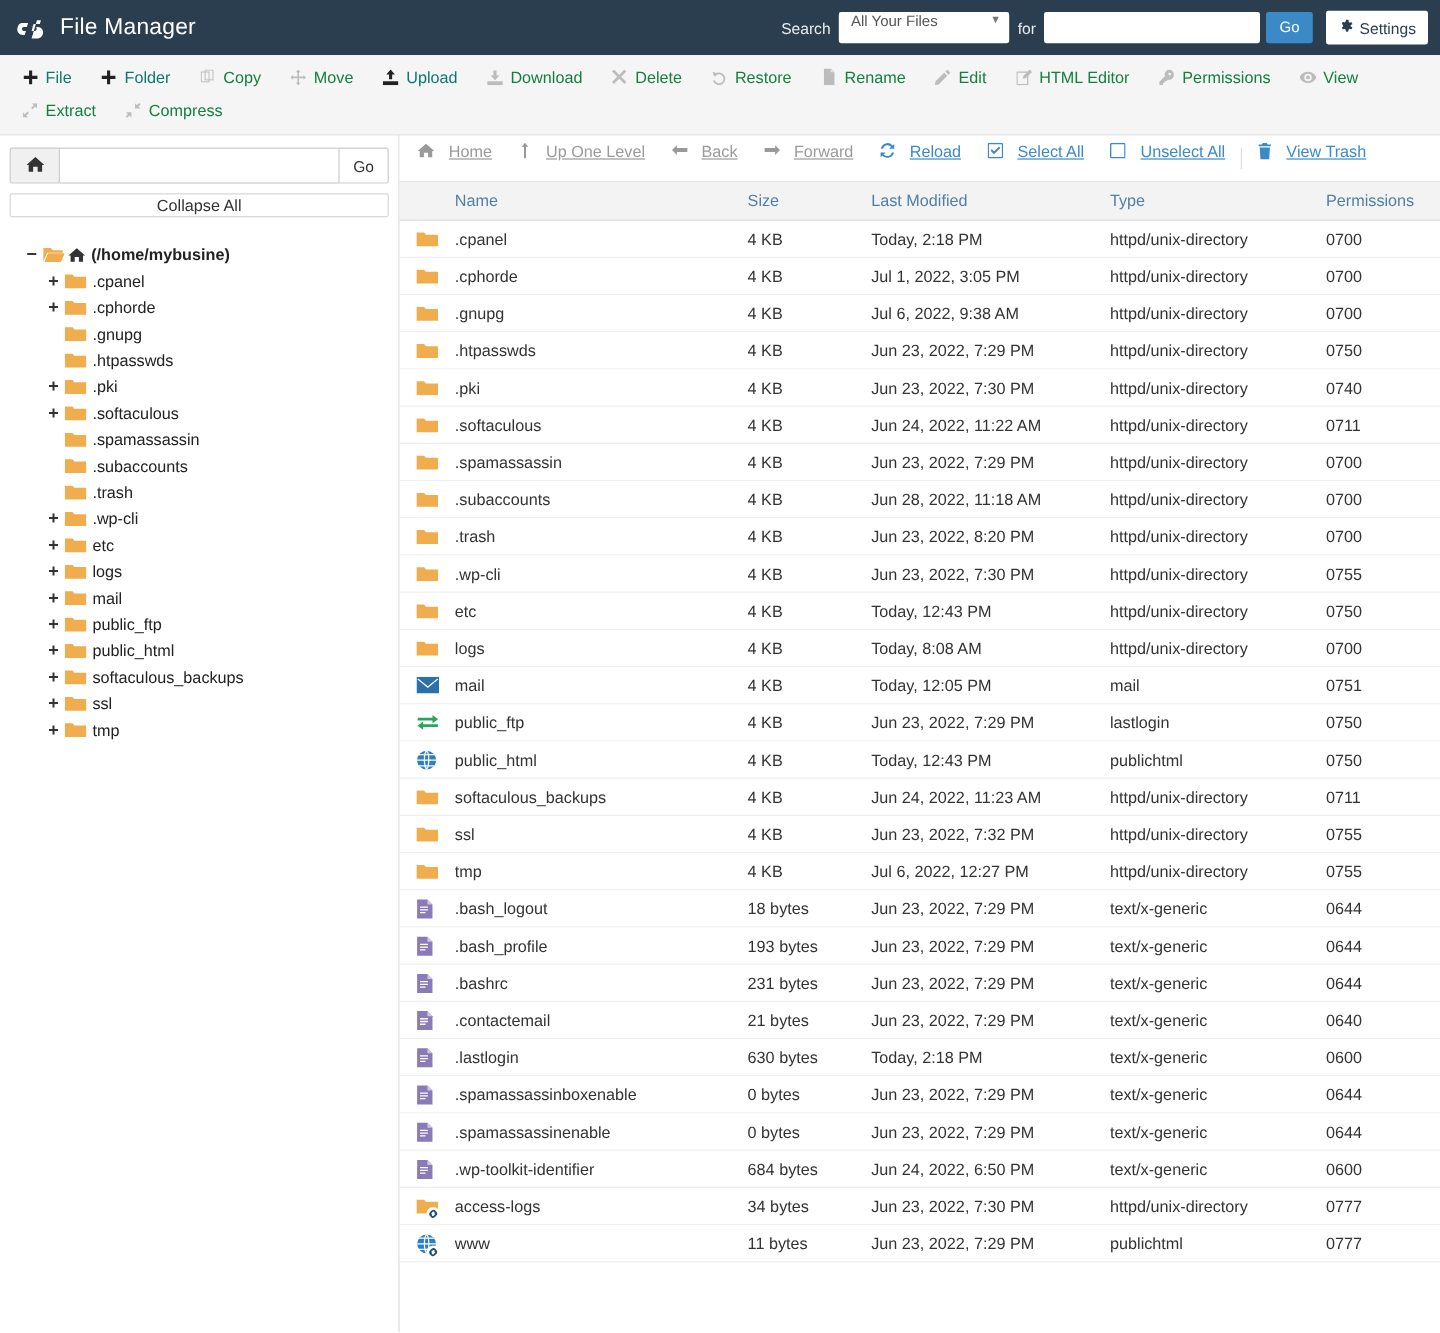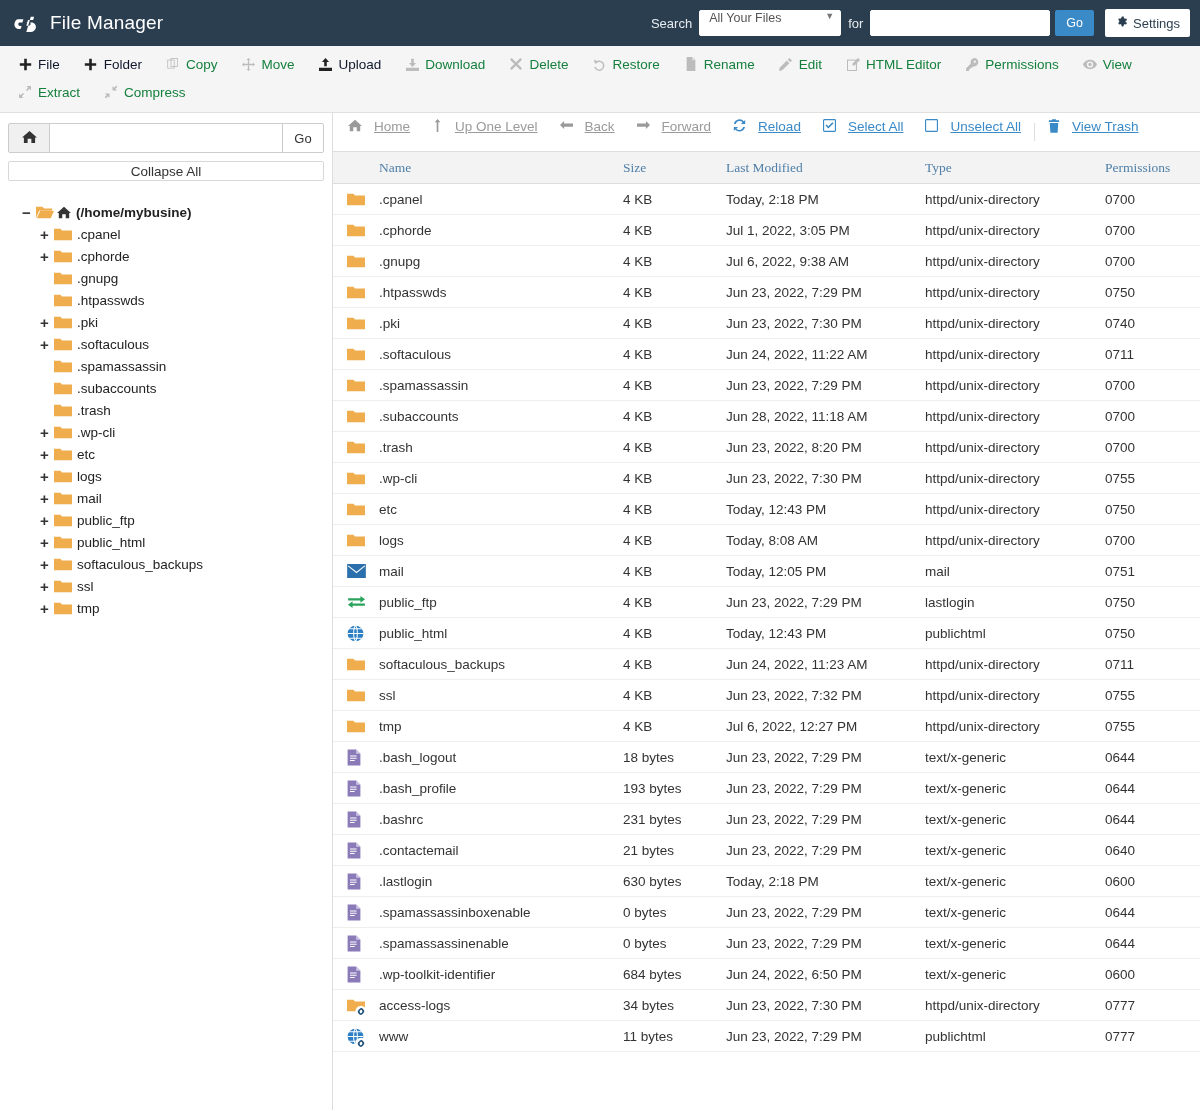--- a/index.html
+++ b/index.html
@@ -102,21 +102,21 @@
   }
   .tb-item {
     display: flex;
     align-items: center;
     gap: 6px;
     padding: 0 12px;
     height: 28px;
     font-size: 13.5px;
     white-space: nowrap;
   }
-  .tb-item.enabled { color: #0f172a; cursor: pointer; }
+  .tb-item.enabled { color: #0f766e; cursor: pointer; }
   .tb-item.disabled { color: #15803d; cursor: default; }
   .tb-ico { display: inline-flex; align-items: center; justify-content: center; width: 14px; }
 
   
   .body-split { display: flex; height: calc(1111px - 46px - 68px); }
 
   
   .sidebar {
     width: 332px;
     flex: 0 0 332px;
@@ -215,21 +215,21 @@
   
   .tbl-head {
     display: flex;
     align-items: center;
     height: 32px;
     background: #f3f3f3;
     border-bottom: 1px solid #dddddd;
     color: #4f7fa8;
     font-size: 13.5px;
   }
-  .tbl-head > div { cursor: pointer; font-family: Liberation Serif, serif; }
+  .tbl-head > div { cursor: pointer; }
   .table-body { flex: 1; overflow: hidden; }
   .row {
     display: flex;
     align-items: center;
     height: 31px;
     border-bottom: 1px solid #eeeeee;
     background: #ffffff;
     font-size: 13.5px;
     color: #333333;
     cursor: pointer;

